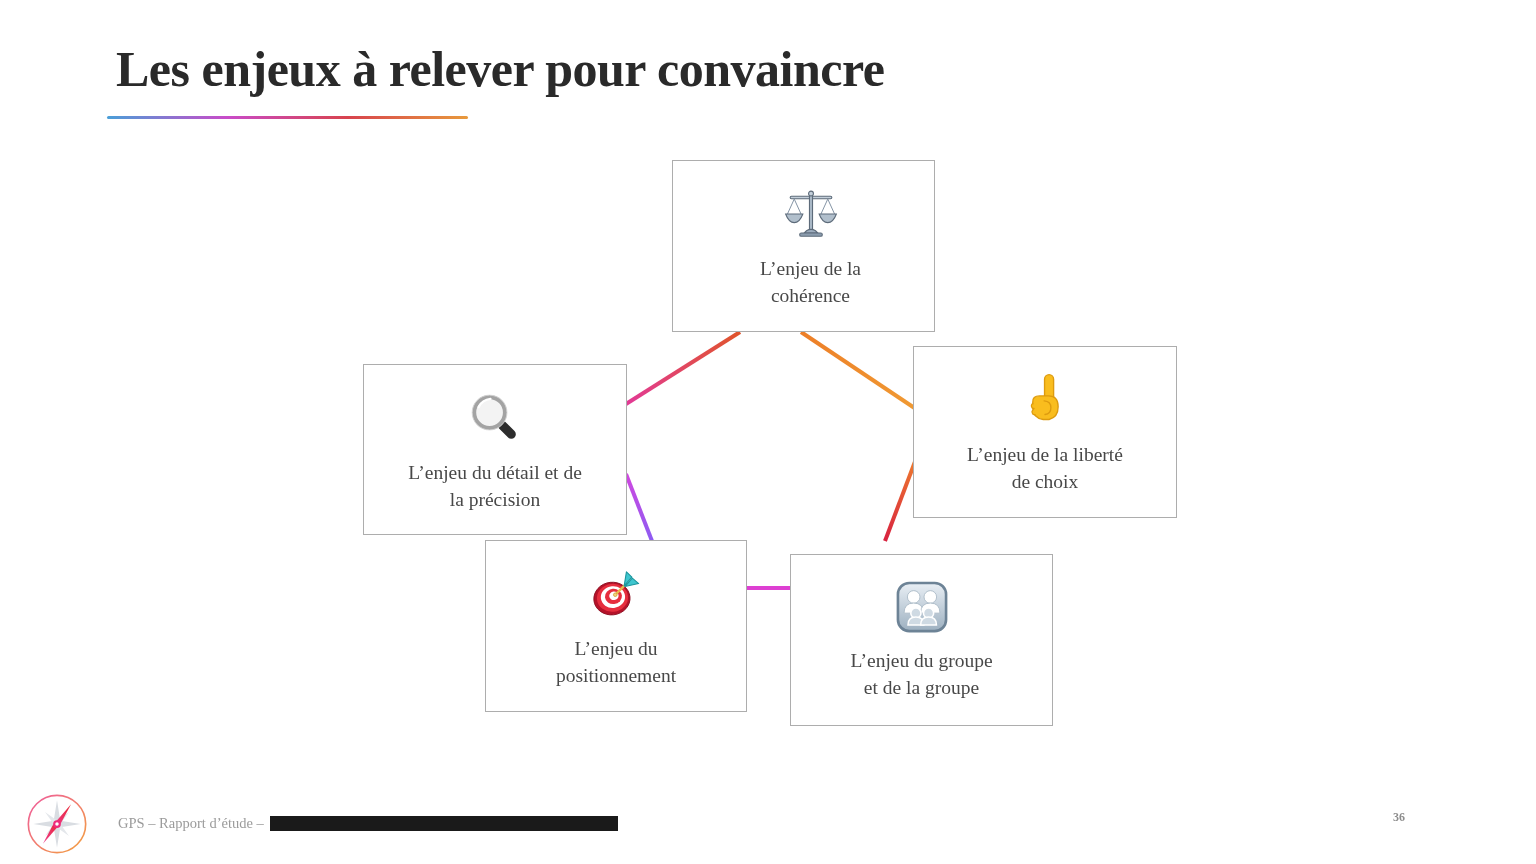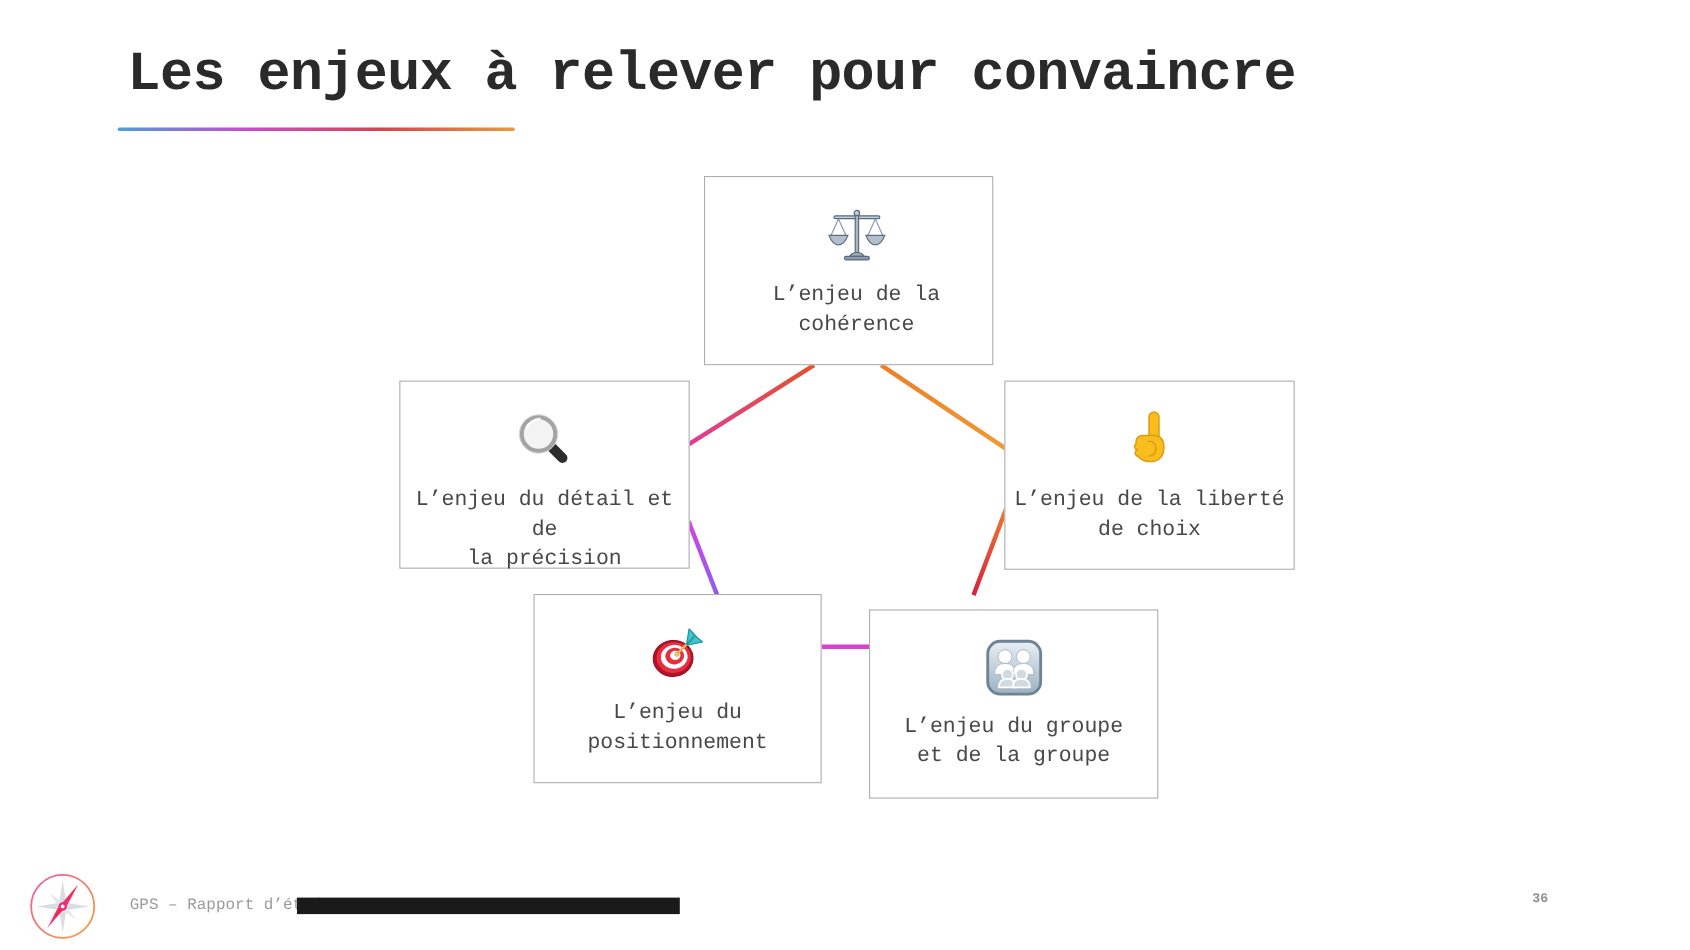--- a/index.html
+++ b/index.html
@@ -1,40 +1,40 @@
 <!DOCTYPE html>
 <html><head>
 <meta charset="utf-8">
 <style>
   html,body{margin:0;padding:0;background:#ffffff;}
   .slide{
     position:relative;width:1536px;height:864px;background:#ffffff;
-    font-family:Liberation Mono, monospace;overflow:hidden;border-radius:23px;
+    font-family:Liberation Serif, serif;overflow:hidden;border-radius:23px;
   }
   .slide-title{
     position:absolute;left:116px;top:40px;margin:0;
     font-size:50px;font-weight:600;color:#2a2a2a;letter-spacing:-0.5px;
     white-space:nowrap;
   }
   .title-underline{
     position:absolute;left:107px;top:116px;width:361px;height:3px;border-radius:2px;
     background:linear-gradient(90deg,#4a9fd8,#c94bc9,#d8434e,#e89a3c);
   }
   .connections{position:absolute;left:0;top:0;z-index:1;}
   .node{
     position:absolute;z-index:2;background:#ffffff;border:1px solid #adadad;
     box-sizing:border-box;display:flex;flex-direction:column;align-items:center;
     padding-top:24px;
   }
   .node .icon{flex:0 0 auto;display:block;}
   .node .label{
     margin-top:12px;font-size:19.5px;line-height:27px;color:#484848;text-align:center;
   }
-  .node-coherence{left:640px;top:160px;width:263px;height:172px;padding-left:14px;}
-  .node-detail{left:363px;top:346px;width:264px;height:171px;}
+  .node-coherence{left:672px;top:160px;width:263px;height:172px;padding-left:14px;}
+  .node-detail{left:363px;top:364px;width:264px;height:171px;}
   .node-liberte{left:913px;top:346px;width:264px;height:172px;}
   .node-positionnement{left:485px;top:540px;width:262px;height:172px;}
   .node-groupe{left:790px;top:540px;width:263px;height:172px;margin-top:14px;}
   .compass-logo{position:absolute;left:26px;top:793px;}
   .footer-label{
     position:absolute;left:118px;top:815px;font-size:14.5px;color:#9b9b9b;white-space:nowrap;
   }
   .redaction-bar{
     position:absolute;left:270px;top:816px;width:348px;height:15px;background:#1a1a1a;
   }

